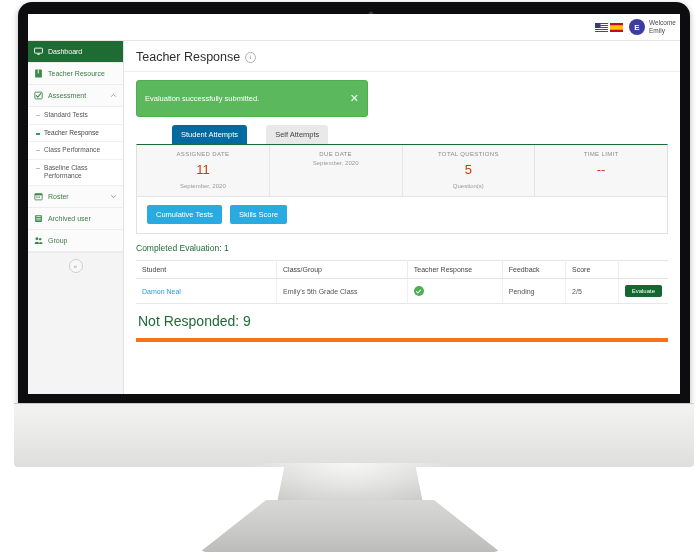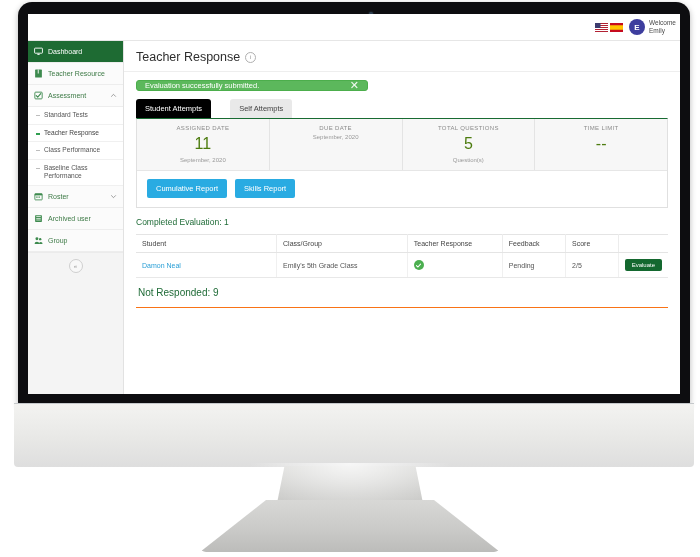--- a/index.html
+++ b/index.html
@@ -187,38 +187,38 @@
   }
 
   .content { padding: 8px 12px 0 12px; flex: 1; min-height: 0; overflow: hidden; }
 
   .alert {
     background: #5cb85c;
     border: 1px solid #4cae4c;
     border-radius: 3px;
     color: #ffffff;
     font-size: 7.5px;
-    padding: 0 8px;
+    padding: 13px 8px;
     display: flex; align-items: center; justify-content: space-between;
     width: 232px;
     box-sizing: border-box;
   }
   .alert-close {
     font-size: 11px; line-height: 9px; color: #ffffff; opacity: .92;
     font-weight: 300;
   }
 
   .tabs { display: flex; margin-top: 8px; }
   .tab {
     font-size: 7.5px;
     padding: 5px 9px;
     border-radius: 3px 3px 0 0;
     margin-right: 3px;
   }
-  .tab.active { background: #000000; color: #ffffff; }
+  .tab.active { background: #0369a1; color: #ffffff; margin-left: 36px; }
   .tab.inactive { background: #e9e9e9; color: #444444; margin-left: 16px; }
 
   .panel {
     border: 1px solid #e0e0e0;
     border-top: 1px solid #186b32;
     background: #ffffff;
     padding: 0;
   }
 
   .stats {
@@ -231,21 +231,21 @@
     padding: 6px 4px 7px 4px;
     text-align: center;
     border-right: 1px solid #e4e4e4;
   }
   .stat:last-child { border-right: none; }
   .stat-label {
     font-size: 6px; color: #8b8b8b; letter-spacing: .35px;
     text-transform: uppercase; margin-bottom: 3px;
   }
   .stat-value {
-    font-size: 16px; color: #4d7c0f; font-weight: 300; line-height: 20px;
+    font-size: 13px; color: #c2410c; font-weight: 300; line-height: 20px;
   }
   .stat-sub { font-size: 6px; color: #9a9a9a; margin-top: 3px; }
 
   .report-btns { display: flex; gap: 8px; padding: 8px 10px 9px 10px; background: #fff; }
   .btn-blue {
     background: #29abe2;
     color: #ffffff;
     font-size: 7.5px;
     padding: 5px 9px;
     border-radius: 2px;
@@ -282,23 +282,23 @@
     width: 10px; height: 10px; border-radius: 50%;
     background: #4caf50; display: inline-flex;
     align-items: center; justify-content: center;
   }
   .btn-eval {
     background: #14682f; color: #fff; font-size: 6px;
     padding: 3px 7px; border-radius: 2px; border: none;
     display: inline-block;
   }
   .not-resp {
-    font-size: 10px; color: #1f6b37;
+    font-size: 14px; color: #1f6b37;
     padding: 9px 0 9px 2px;
-    border-bottom: 1px solid #f97316;
+    border-bottom: 4px solid #f97316;
     background: #fff;
   }
 </style>
 </head>
 <body>
 
 <div id="scene">
 
   <div class="monitor-bezel">
     <div class="camera-dot"></div>
@@ -456,22 +456,22 @@
                   <div class="stat-sub">Question(s)</div>
                 </div>
                 <div class="stat">
                   <div class="stat-label">TIME LIMIT</div>
                   <div class="stat-value">--</div>
                   <div class="stat-sub"></div>
                 </div>
               </div>
 
               <div class="report-btns">
-                <div class="btn-blue">Cumulative Report</div>
-                <div class="btn-blue">Skills Report</div>
+                <div class="btn-blue">Cumulative Tests</div>
+                <div class="btn-blue">Skills Score</div>
               </div>
             </div>
 
             <div class="list-section">
               <div class="section-head">Completed Evaluation: 1</div>
 
               <table class="evt">
                 <thead>
                   <tr>
                     <th style="width:27%">Student</th>

